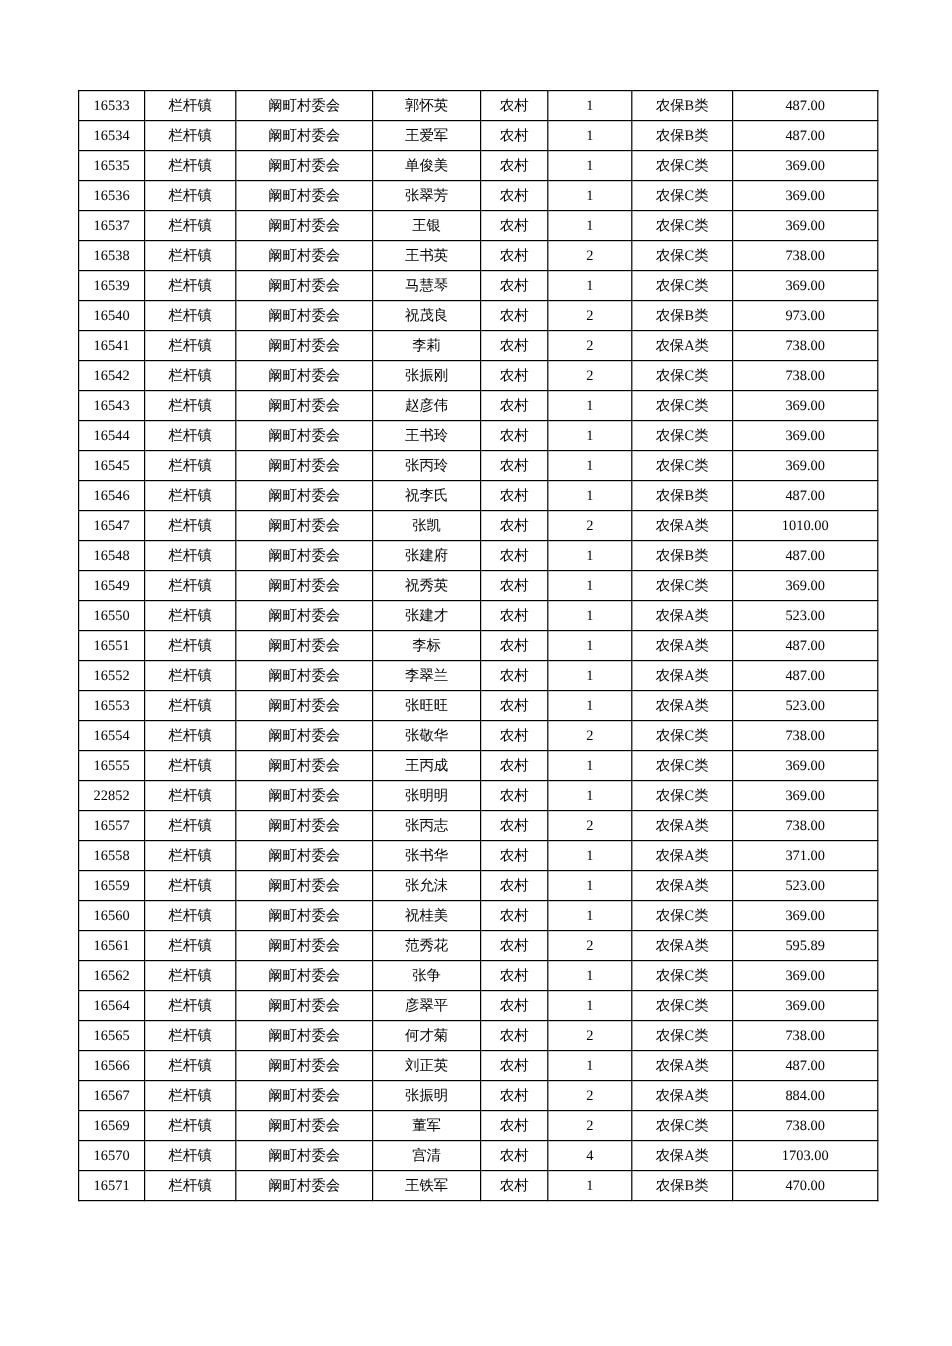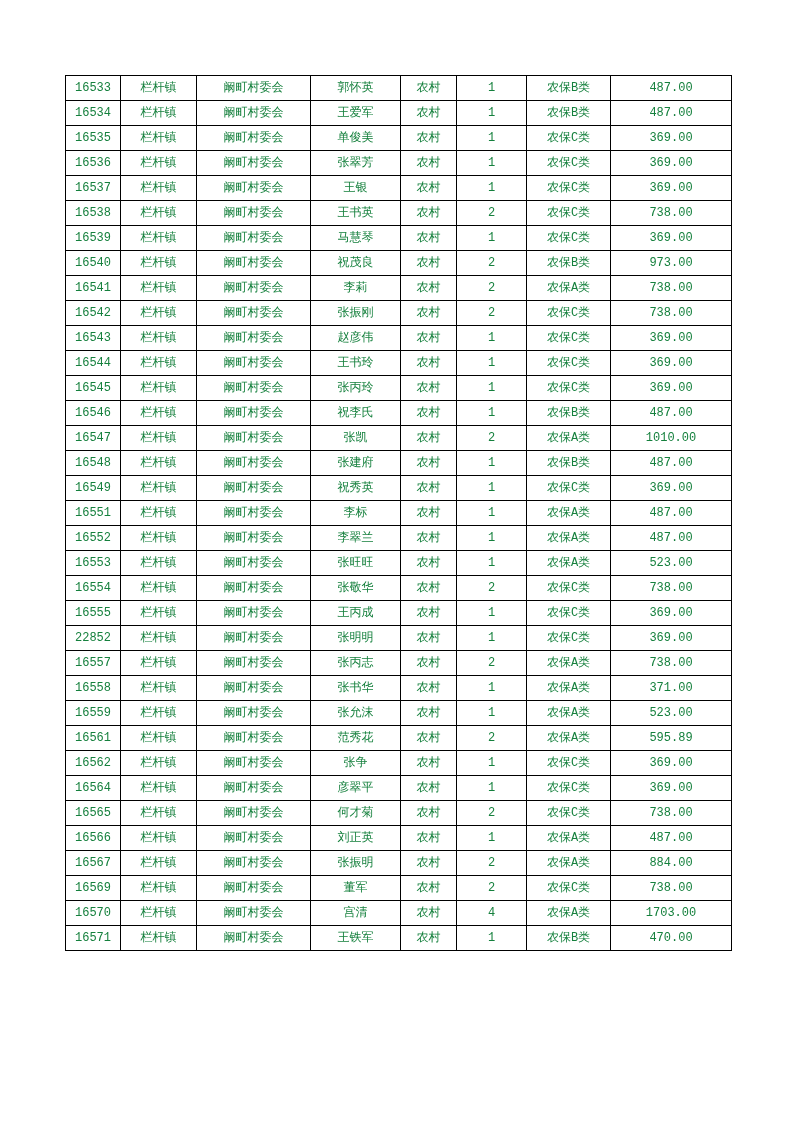--- a/index.html
+++ b/index.html
@@ -5,22 +5,22 @@
   html, body {
     margin: 0;
     padding: 0;
     background: #ffffff;
   }
   .page {
     position: relative;
     width: 793px;
     height: 1122px;
     background: #ffffff;
-    font-family: Liberation Mono, monospace;
-    color: #15803d;
+    font-family: Liberation Serif, serif;
+    color: #000000;
     overflow: hidden;
   }
   table.data-table {
     position: absolute;
     left: 65px;
     top: 75px;
     border-collapse: collapse;
     table-layout: fixed;
     width: 666px;
   }
@@ -230,20 +230,30 @@
           <td class="cell-serial">16549</td>
           <td class="cell-town">栏杆镇</td>
           <td class="cell-village">阚町村委会</td>
           <td class="cell-name">祝秀英</td>
           <td class="cell-residence">农村</td>
           <td class="cell-persons">1</td>
           <td class="cell-category">农保C类</td>
           <td class="cell-amount">369.00</td>
         </tr>
         <tr>
+          <td class="cell-serial">16550</td>
+          <td class="cell-town">栏杆镇</td>
+          <td class="cell-village">阚町村委会</td>
+          <td class="cell-name">张建才</td>
+          <td class="cell-residence">农村</td>
+          <td class="cell-persons">1</td>
+          <td class="cell-category">农保A类</td>
+          <td class="cell-amount">523.00</td>
+        </tr>
+        <tr>
           <td class="cell-serial">16551</td>
           <td class="cell-town">栏杆镇</td>
           <td class="cell-village">阚町村委会</td>
           <td class="cell-name">李标</td>
           <td class="cell-residence">农村</td>
           <td class="cell-persons">1</td>
           <td class="cell-category">农保A类</td>
           <td class="cell-amount">487.00</td>
         </tr>
         <tr>
@@ -318,20 +328,30 @@
         </tr>
         <tr>
           <td class="cell-serial">16559</td>
           <td class="cell-town">栏杆镇</td>
           <td class="cell-village">阚町村委会</td>
           <td class="cell-name">张允沫</td>
           <td class="cell-residence">农村</td>
           <td class="cell-persons">1</td>
           <td class="cell-category">农保A类</td>
           <td class="cell-amount">523.00</td>
+        </tr>
+        <tr>
+          <td class="cell-serial">16560</td>
+          <td class="cell-town">栏杆镇</td>
+          <td class="cell-village">阚町村委会</td>
+          <td class="cell-name">祝桂美</td>
+          <td class="cell-residence">农村</td>
+          <td class="cell-persons">1</td>
+          <td class="cell-category">农保C类</td>
+          <td class="cell-amount">369.00</td>
         </tr>
         <tr>
           <td class="cell-serial">16561</td>
           <td class="cell-town">栏杆镇</td>
           <td class="cell-village">阚町村委会</td>
           <td class="cell-name">范秀花</td>
           <td class="cell-residence">农村</td>
           <td class="cell-persons">2</td>
           <td class="cell-category">农保A类</td>
           <td class="cell-amount">595.89</td>

